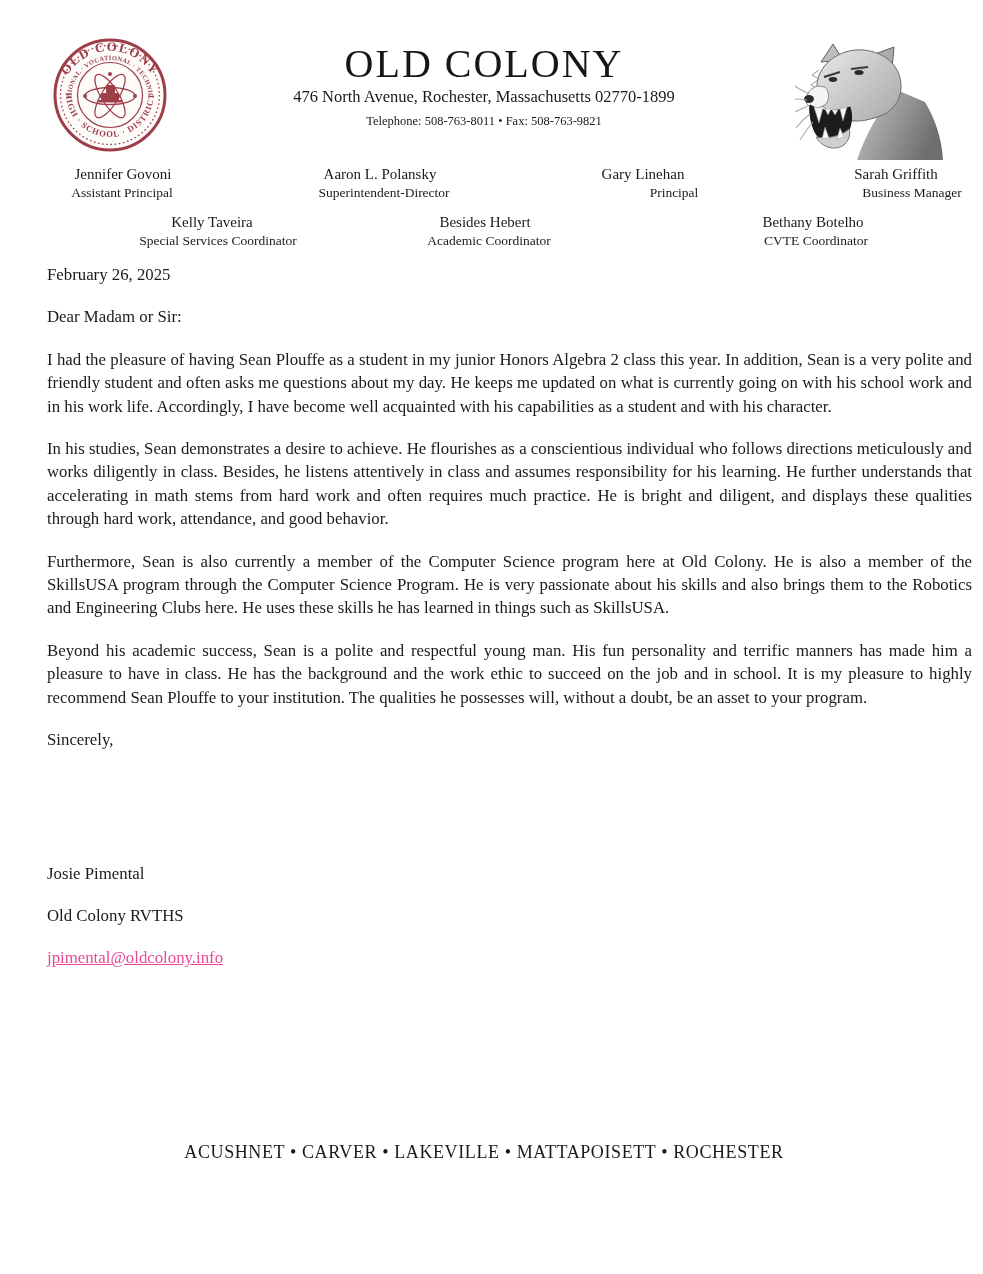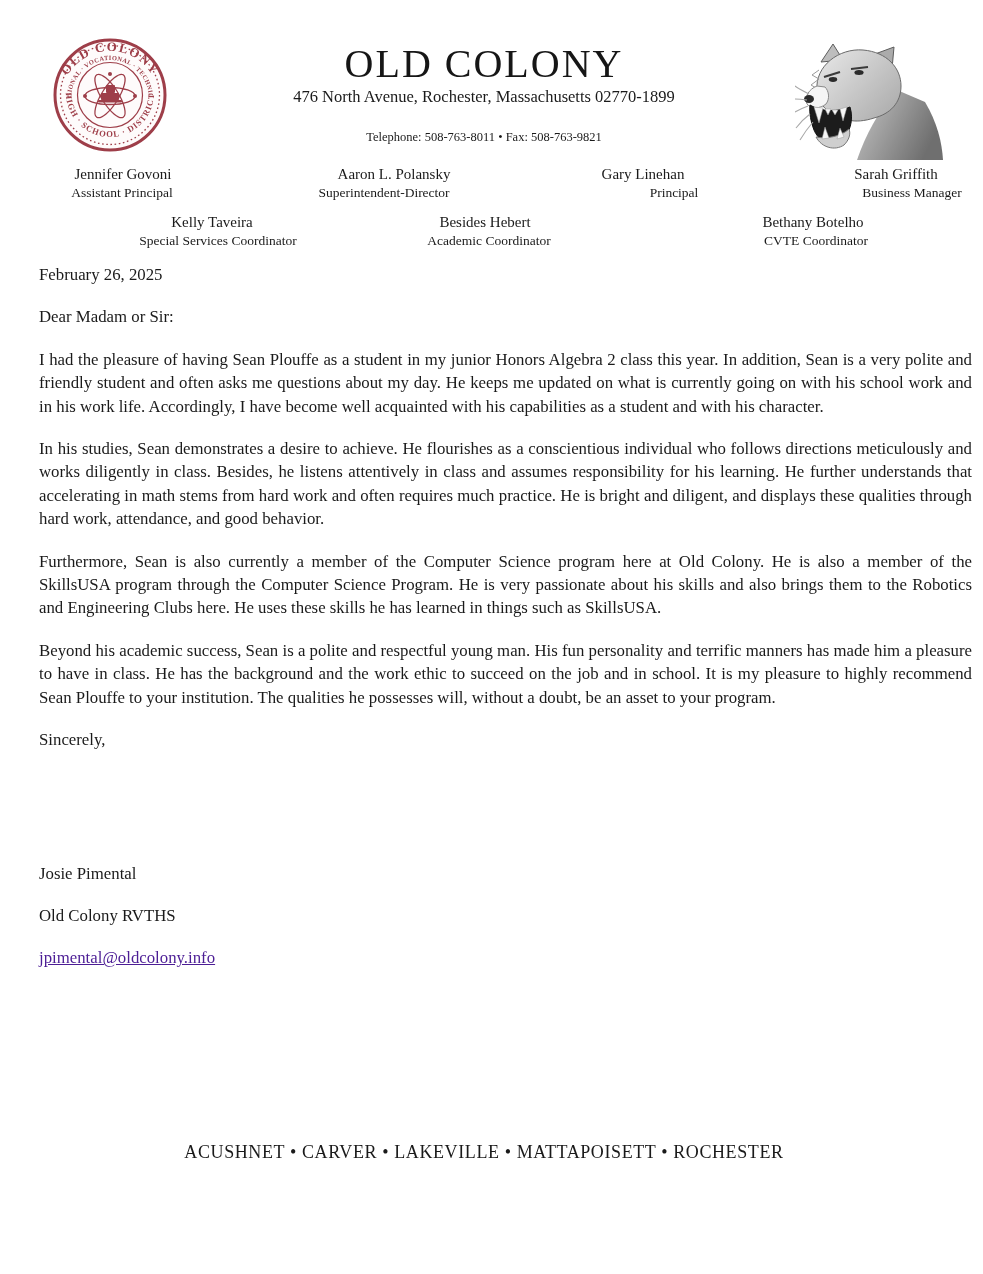--- a/index.html
+++ b/index.html
@@ -6,43 +6,43 @@
   .page {
     position:relative; width:983px; height:1274px; background:#ffffff;
     font-family:"Liberation Serif","DejaVu Serif",serif; color:#1a1a1a;
     overflow:hidden;
   }
   
   .lh-center { position:absolute; left:0; top:44px; width:968px; text-align:center; }
   .lh-title { font-size:40px; line-height:1.0; letter-spacing:2px; color:#161616; }
   .lh-district { font-size:17px; margin-top:7px; letter-spacing:0.2px; }
   .lh-address { font-size:16.5px; margin-top:3px; }
-  .lh-phone { font-size:12.5px; margin-top:23px; }
+  .lh-phone { font-size:12.5px; margin-top:7px; }
 
   .seal { position:absolute; left:48px; top:36px; width:124px; height:118px; }
   .cougar { position:absolute; left:795px; top:42px; width:150px; height:118px; }
 
   .staff-name, .staff-title {
     position:absolute; transform:translateX(-50%); white-space:nowrap;
   }
   .staff-name { font-size:15px; }
   .staff-title { font-size:13.5px; }
 
   
   .letter {
     position:absolute; left:35px; right:11px; top:263px;
     font-size:16.8px; line-height:23.4px;
   }
-  .letter p { margin:0 0 19px 4px; }
+  .letter p { margin:0 0 19px 12px; }
   .line { margin:0 0 23px 0; }
   .para { text-align:justify; }
   .closing { margin:17px 0 0 0; }
   .sig-block { margin-top:110px; }
   .sig-line { margin:0; }
-  .email-link { color:#4c1d95; text-decoration:underline; }
+  .email-link { color:#ec4899; text-decoration:underline; }
 
   
   .footer {
     position:absolute; left:0; top:1142px; width:968px; text-align:center;
     font-size:18px; letter-spacing:0.6px;
   }
 </style>
 </head>
 <body>
 
@@ -137,21 +137,21 @@
   <div class="lh-center">
     <div class="lh-title">OLD COLONY</div>
     <div class="lh-address">476 North Avenue, Rochester, Massachusetts 02770-1899</div>
     <div class="lh-phone">Telephone: 508-763-8011 • Fax: 508-763-9821</div>
   </div>
 
   <div>
     <span class="staff-name" style="left:123px; top:166px;">Jennifer Govoni</span>
     <span class="staff-title" style="left:122px; top:185px;">Assistant Principal</span>
 
-    <span class="staff-name" style="left:380px; top:166px;margin-left:14px;">Aaron L. Polansky</span>
+    <span class="staff-name" style="left:380px; top:166px;">Aaron L. Polansky</span>
     <span class="staff-title" style="left:384px; top:185px;">Superintendent-Director</span>
 
     <span class="staff-name" style="left:643px; top:166px;">Gary Linehan</span>
     <span class="staff-title" style="left:674px; top:185px;">Principal</span>
 
     <span class="staff-name" style="left:896px; top:166px;">Sarah Griffith</span>
     <span class="staff-title" style="left:912px; top:185px;">Business Manager</span>
 
     <span class="staff-name" style="left:212px; top:214px;">Kelly Taveira</span>
     <span class="staff-title" style="left:218px; top:233px;">Special Services Coordinator</span>

